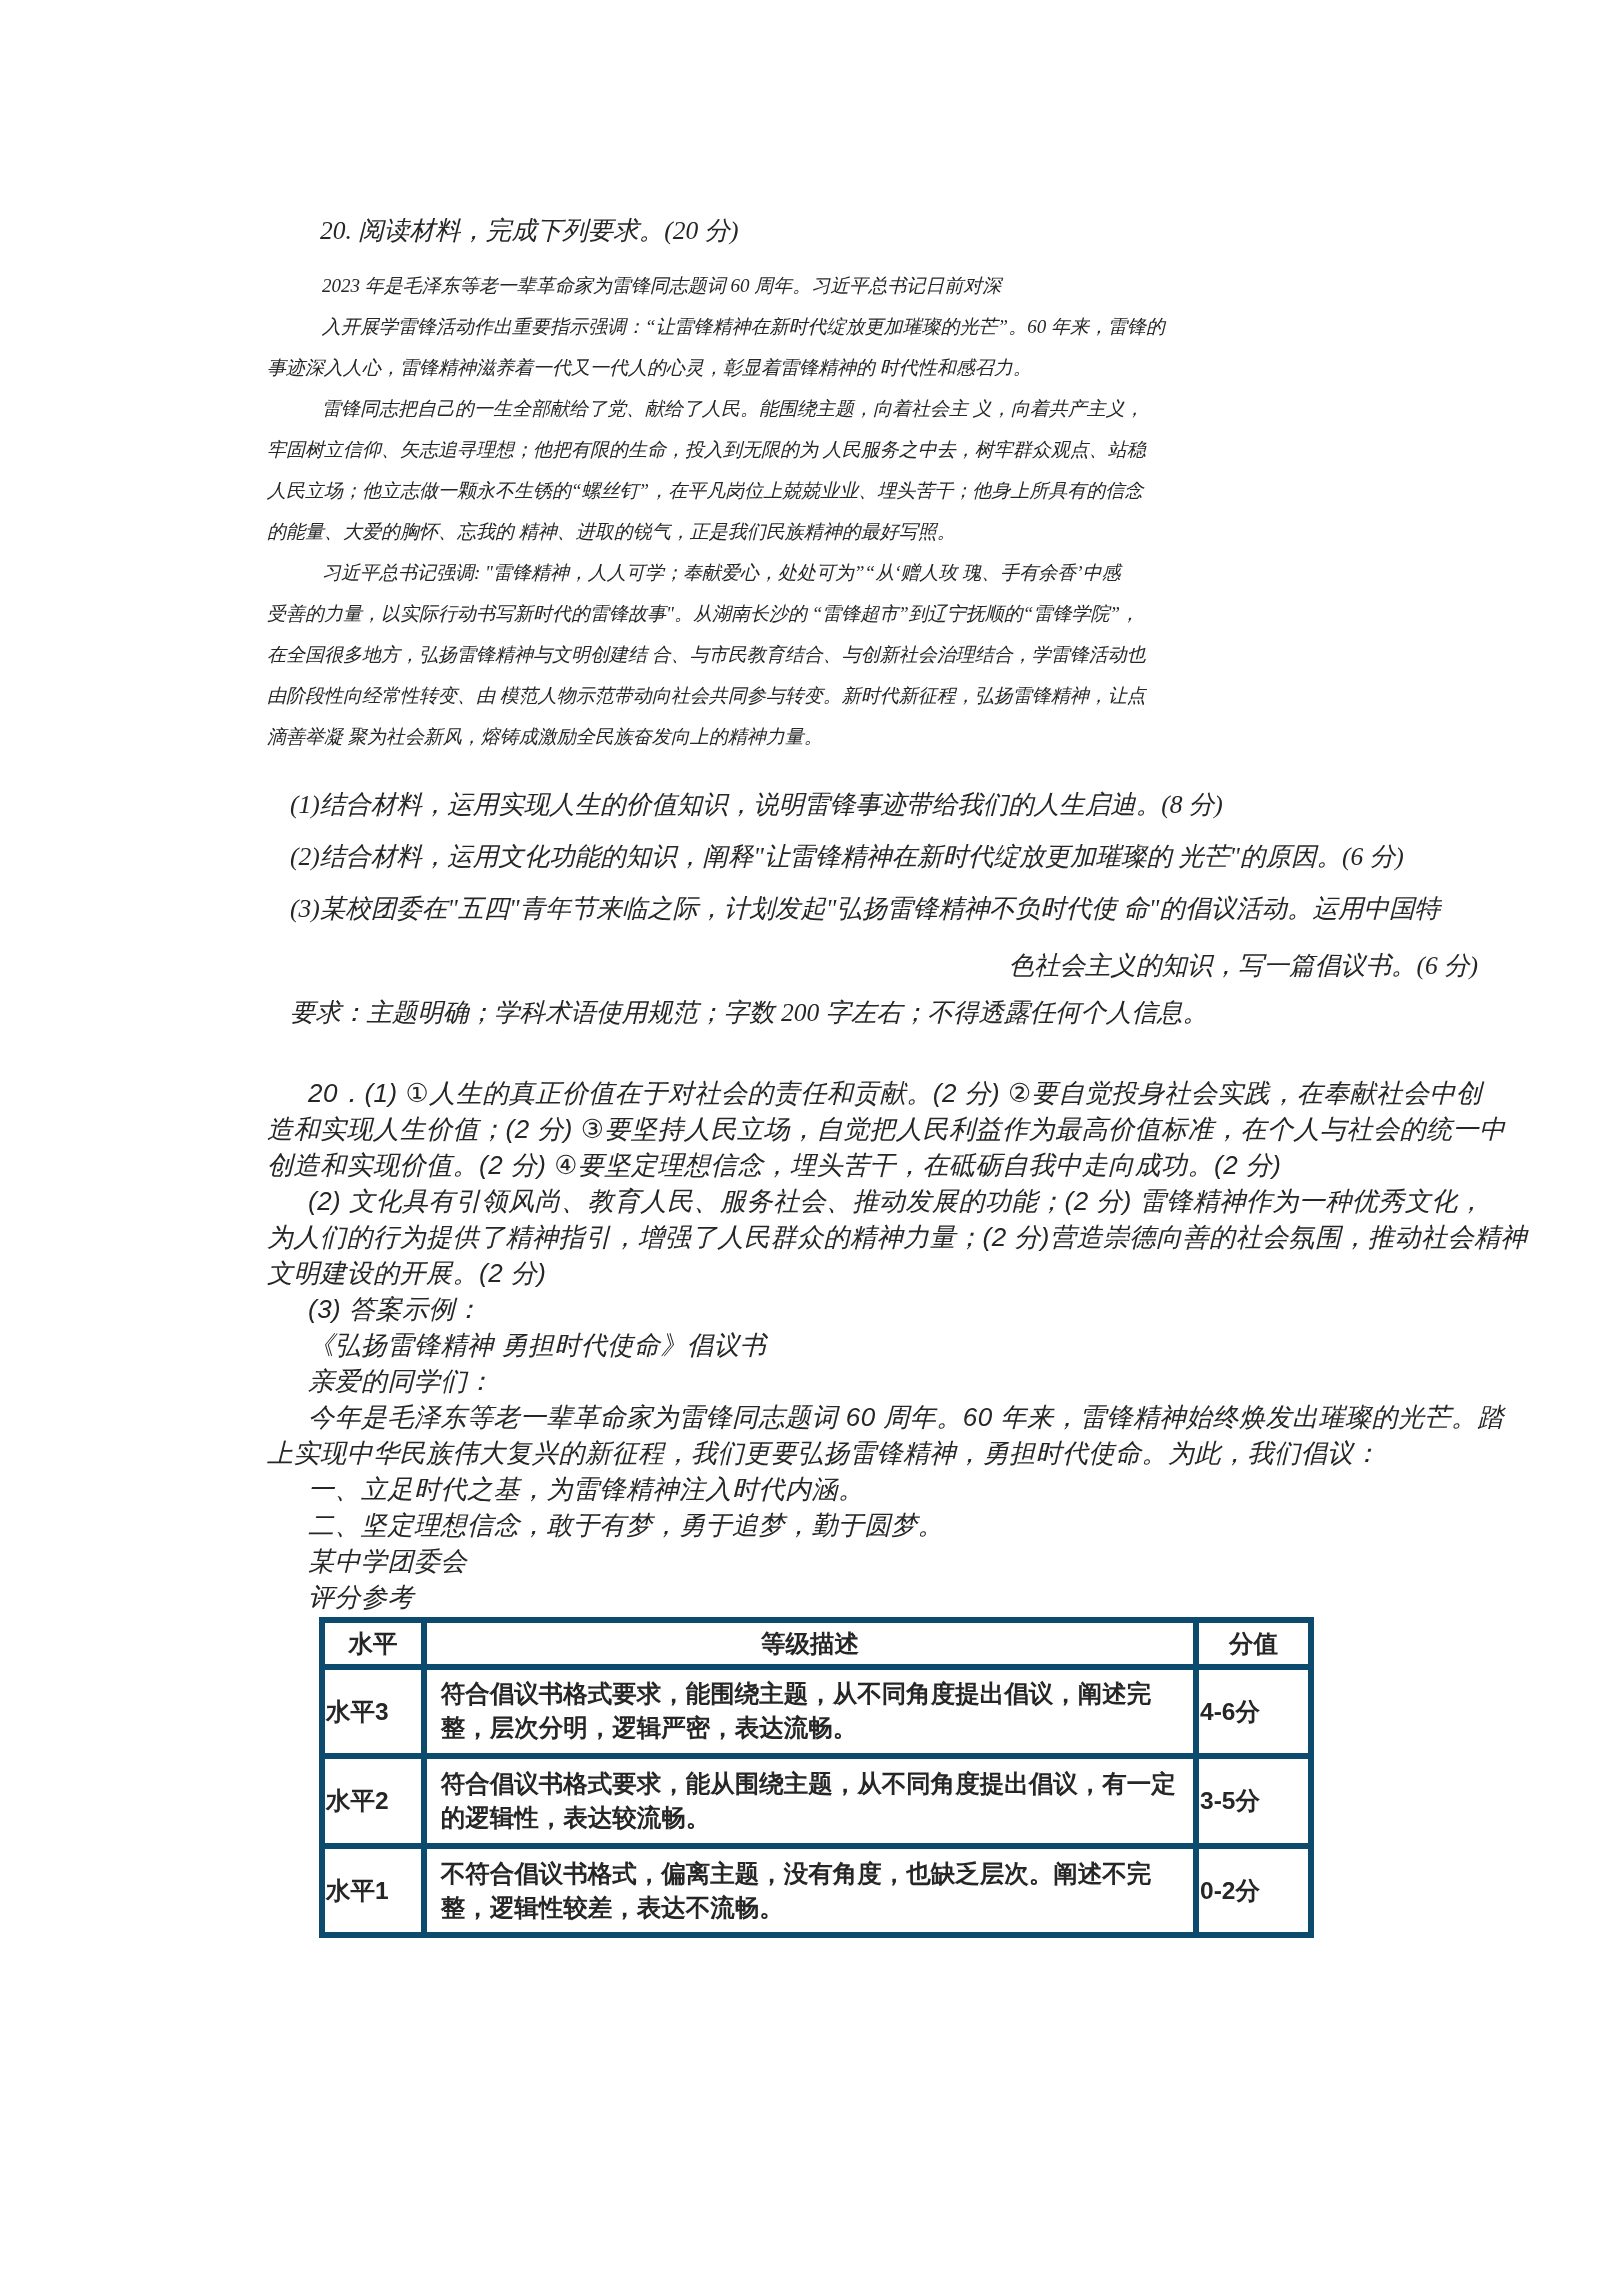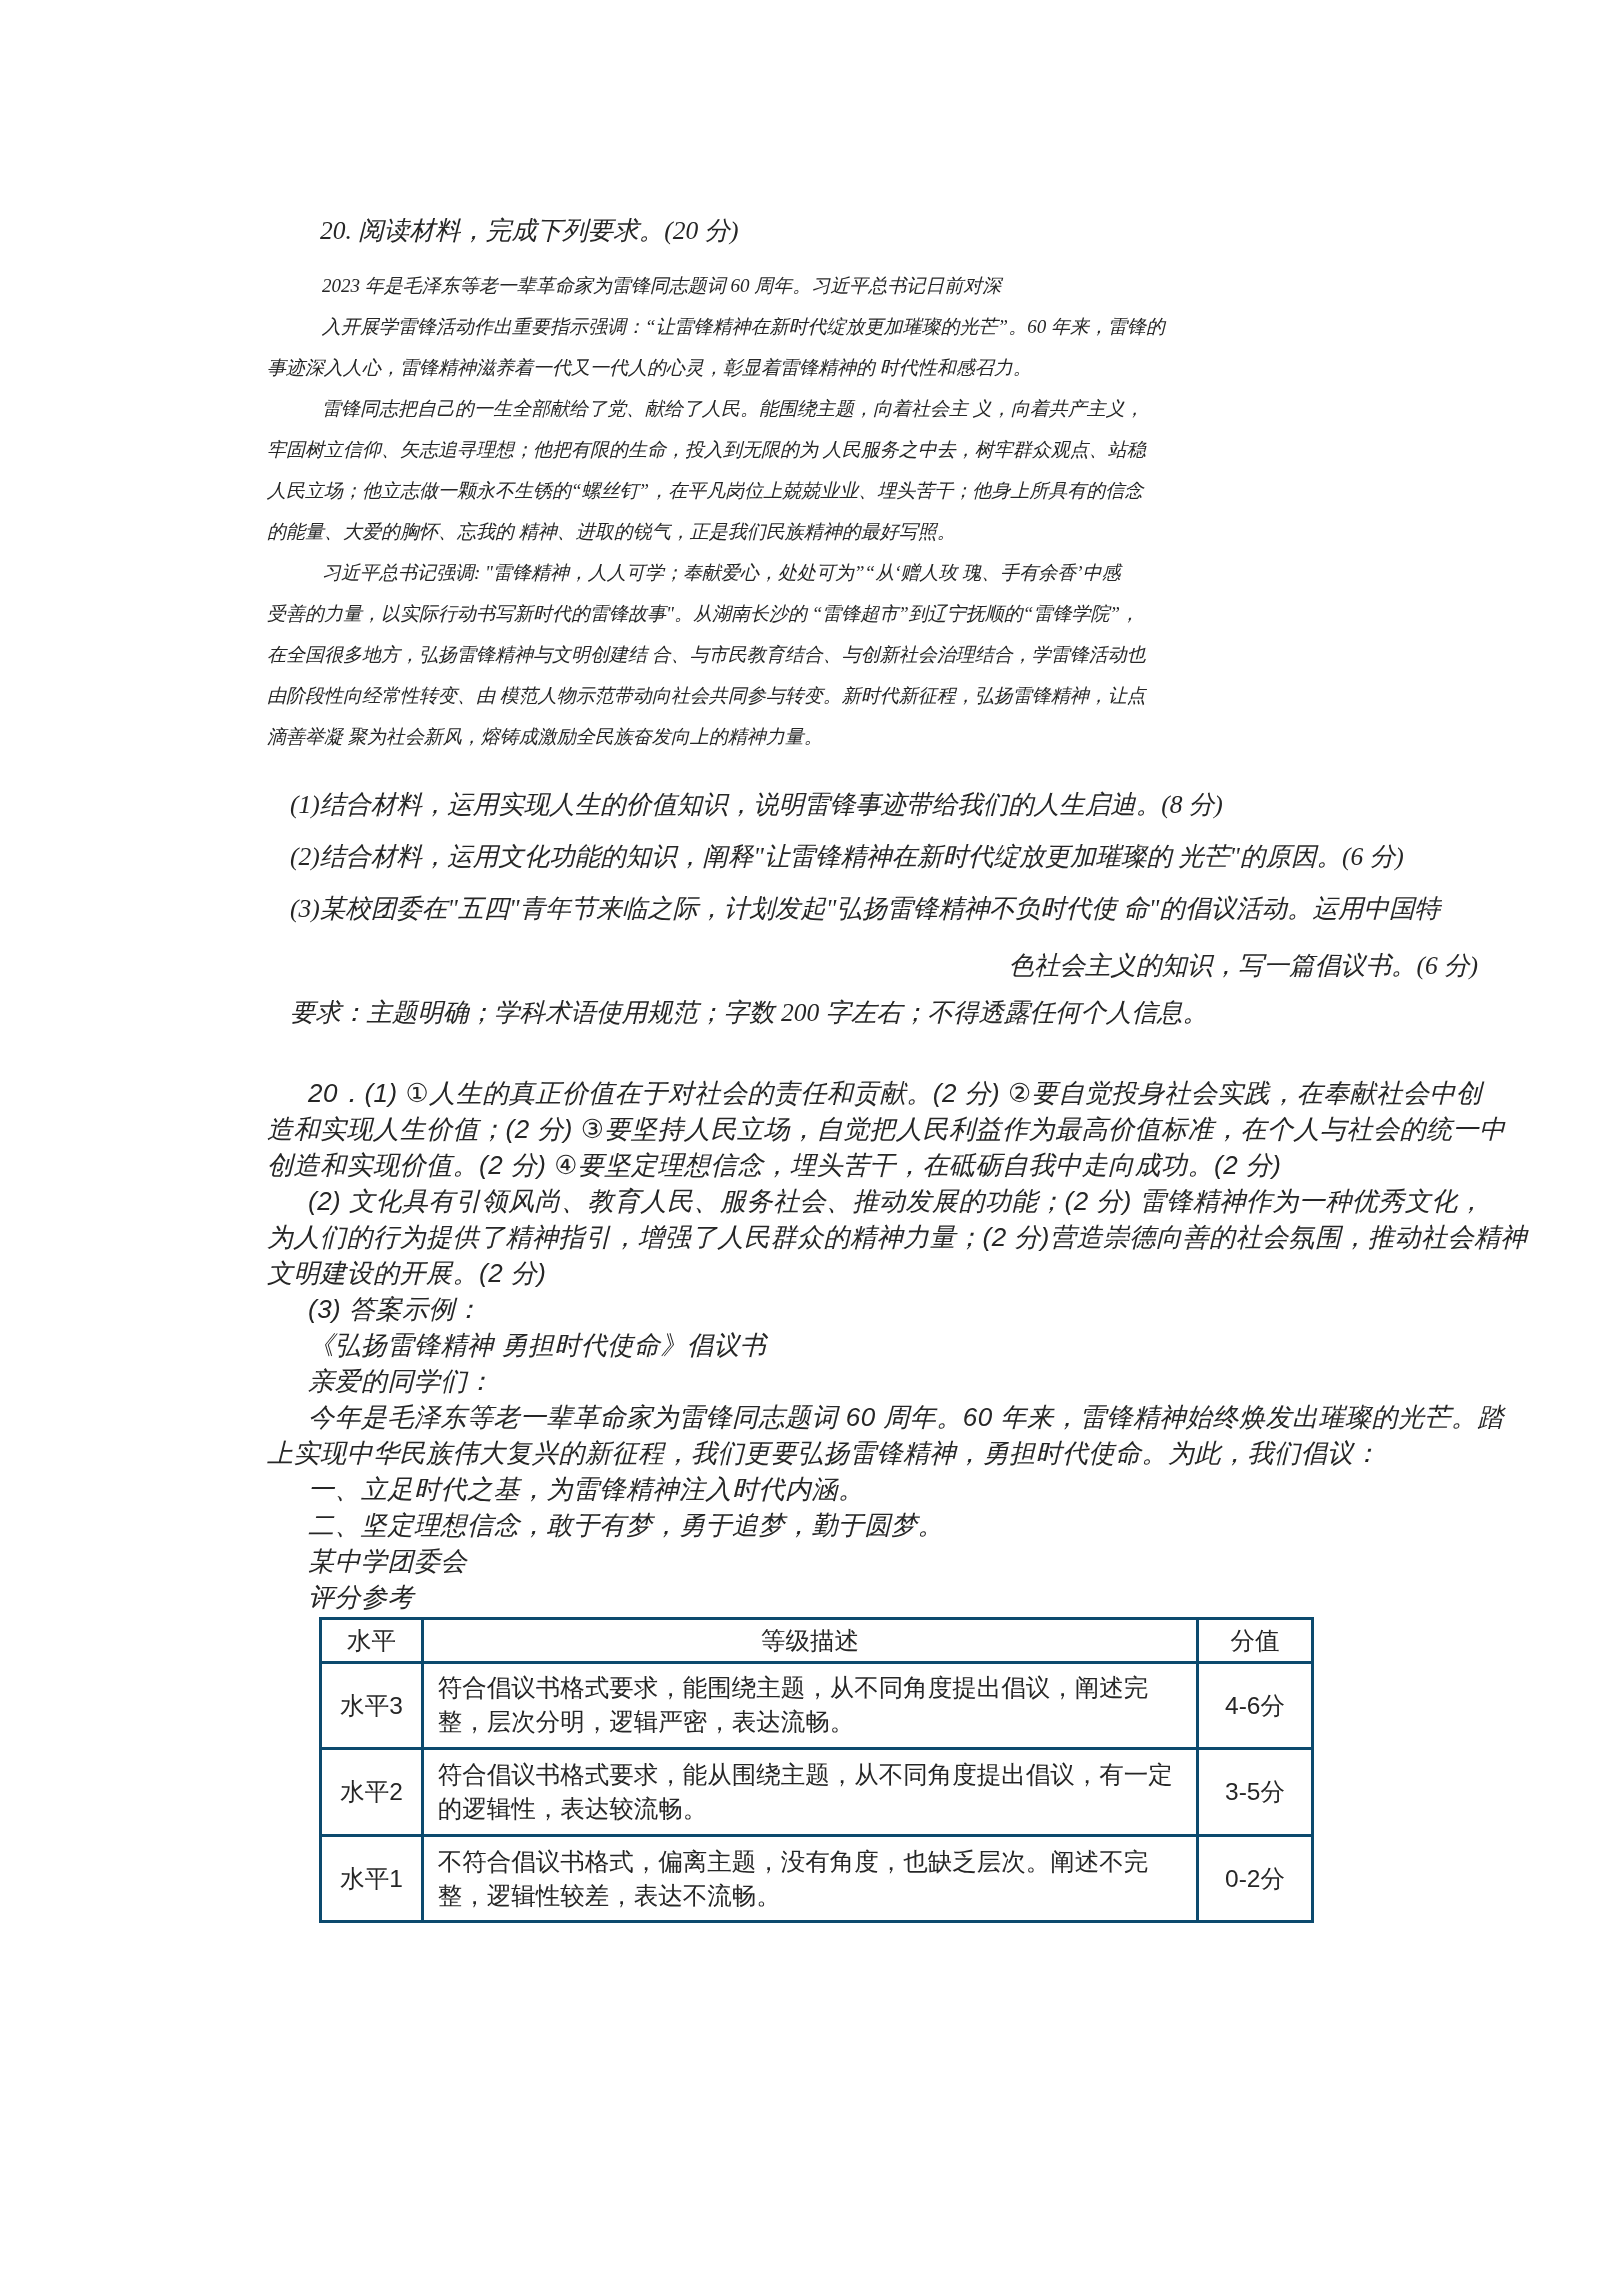--- a/index.html
+++ b/index.html
@@ -57,30 +57,30 @@
   table.rubric {
     margin-left: 52px;
     margin-top: 2px;
     border-collapse: collapse;
     width: 995px;
     table-layout: fixed;
     font-size: 24.5px;
     color: #262626;
   }
   table.rubric th, table.rubric td {
-    border: 3px solid #0c4a6e;
-    font-weight: normal;
+    border: 6px solid #0c4a6e;
+    font-weight: bold;
     margin-top: 15px;
   }
   table.rubric thead th {
     height: 39px;
     text-align: center;
     border-bottom: 2.9px double #3a3a3a;
   }
-  td.level-cell, td.score-cell { text-align: center; }
+  td.level-cell, td.score-cell { text-align: left; }
   td.desc-cell {
     text-align: left;
     padding: 7.8px 13.7px;
     line-height: 34px;
   }
 </style>
 </head>
 <body>
 
 <div class="page">

